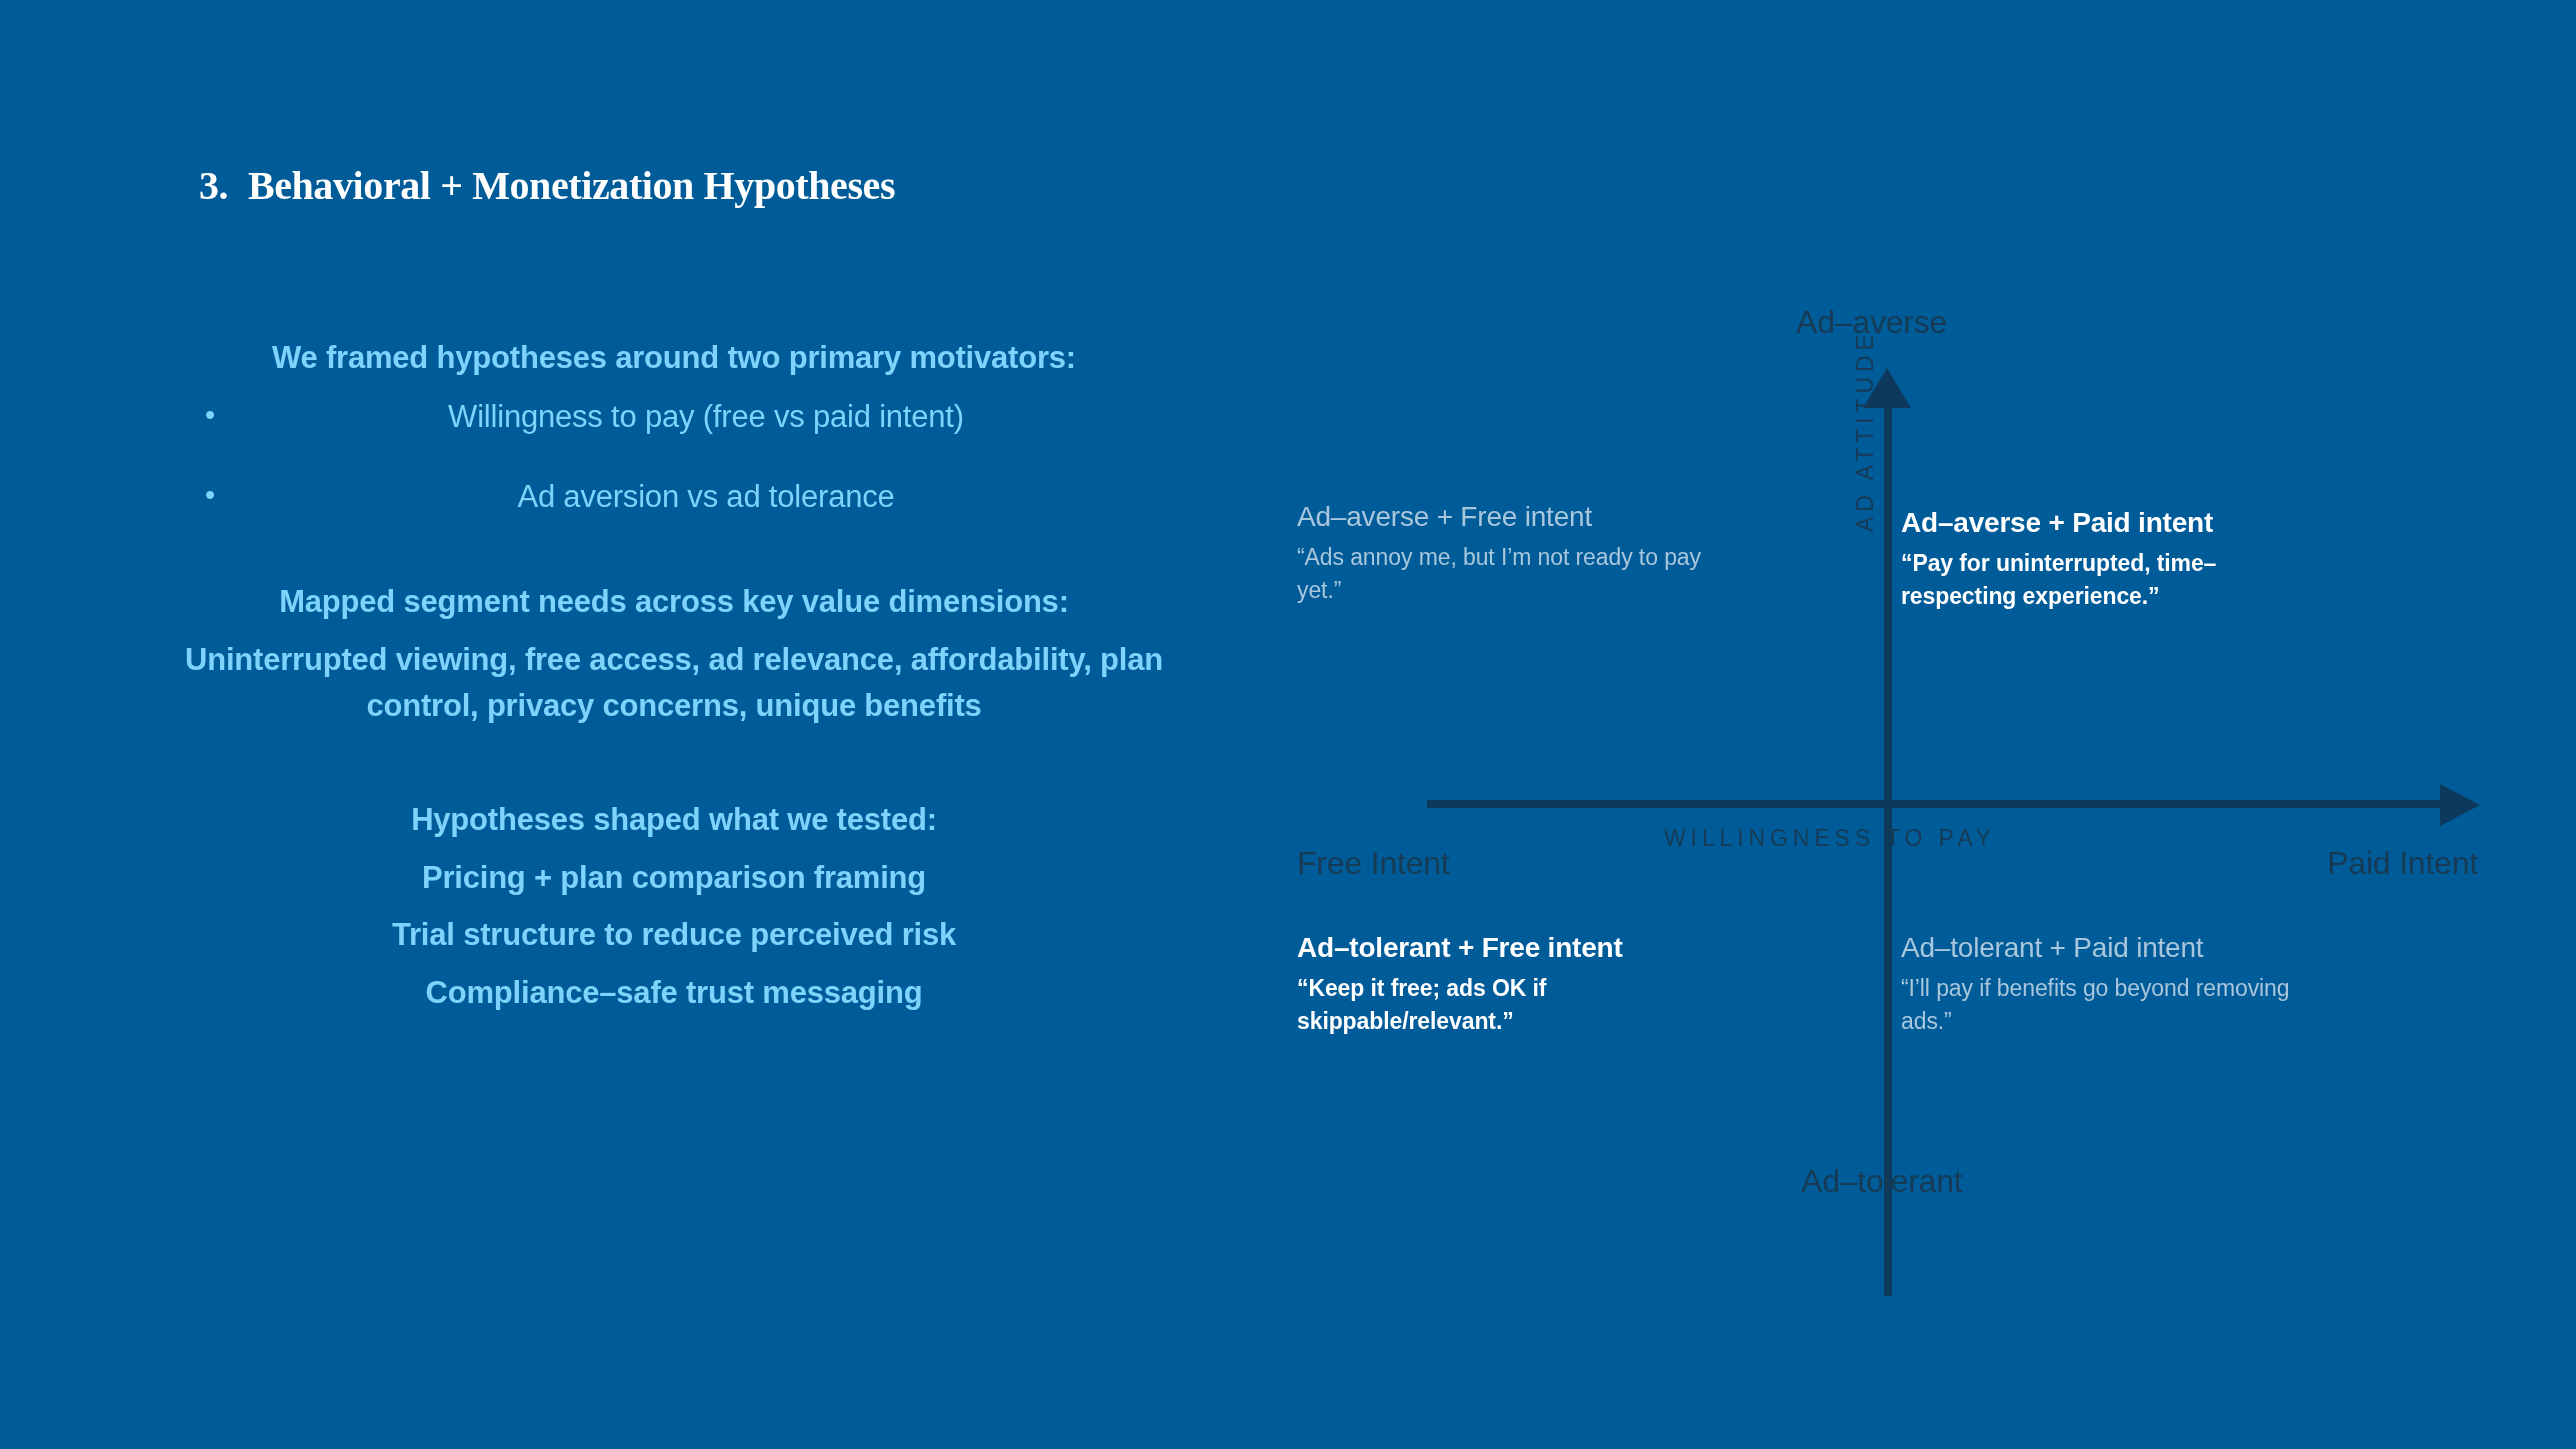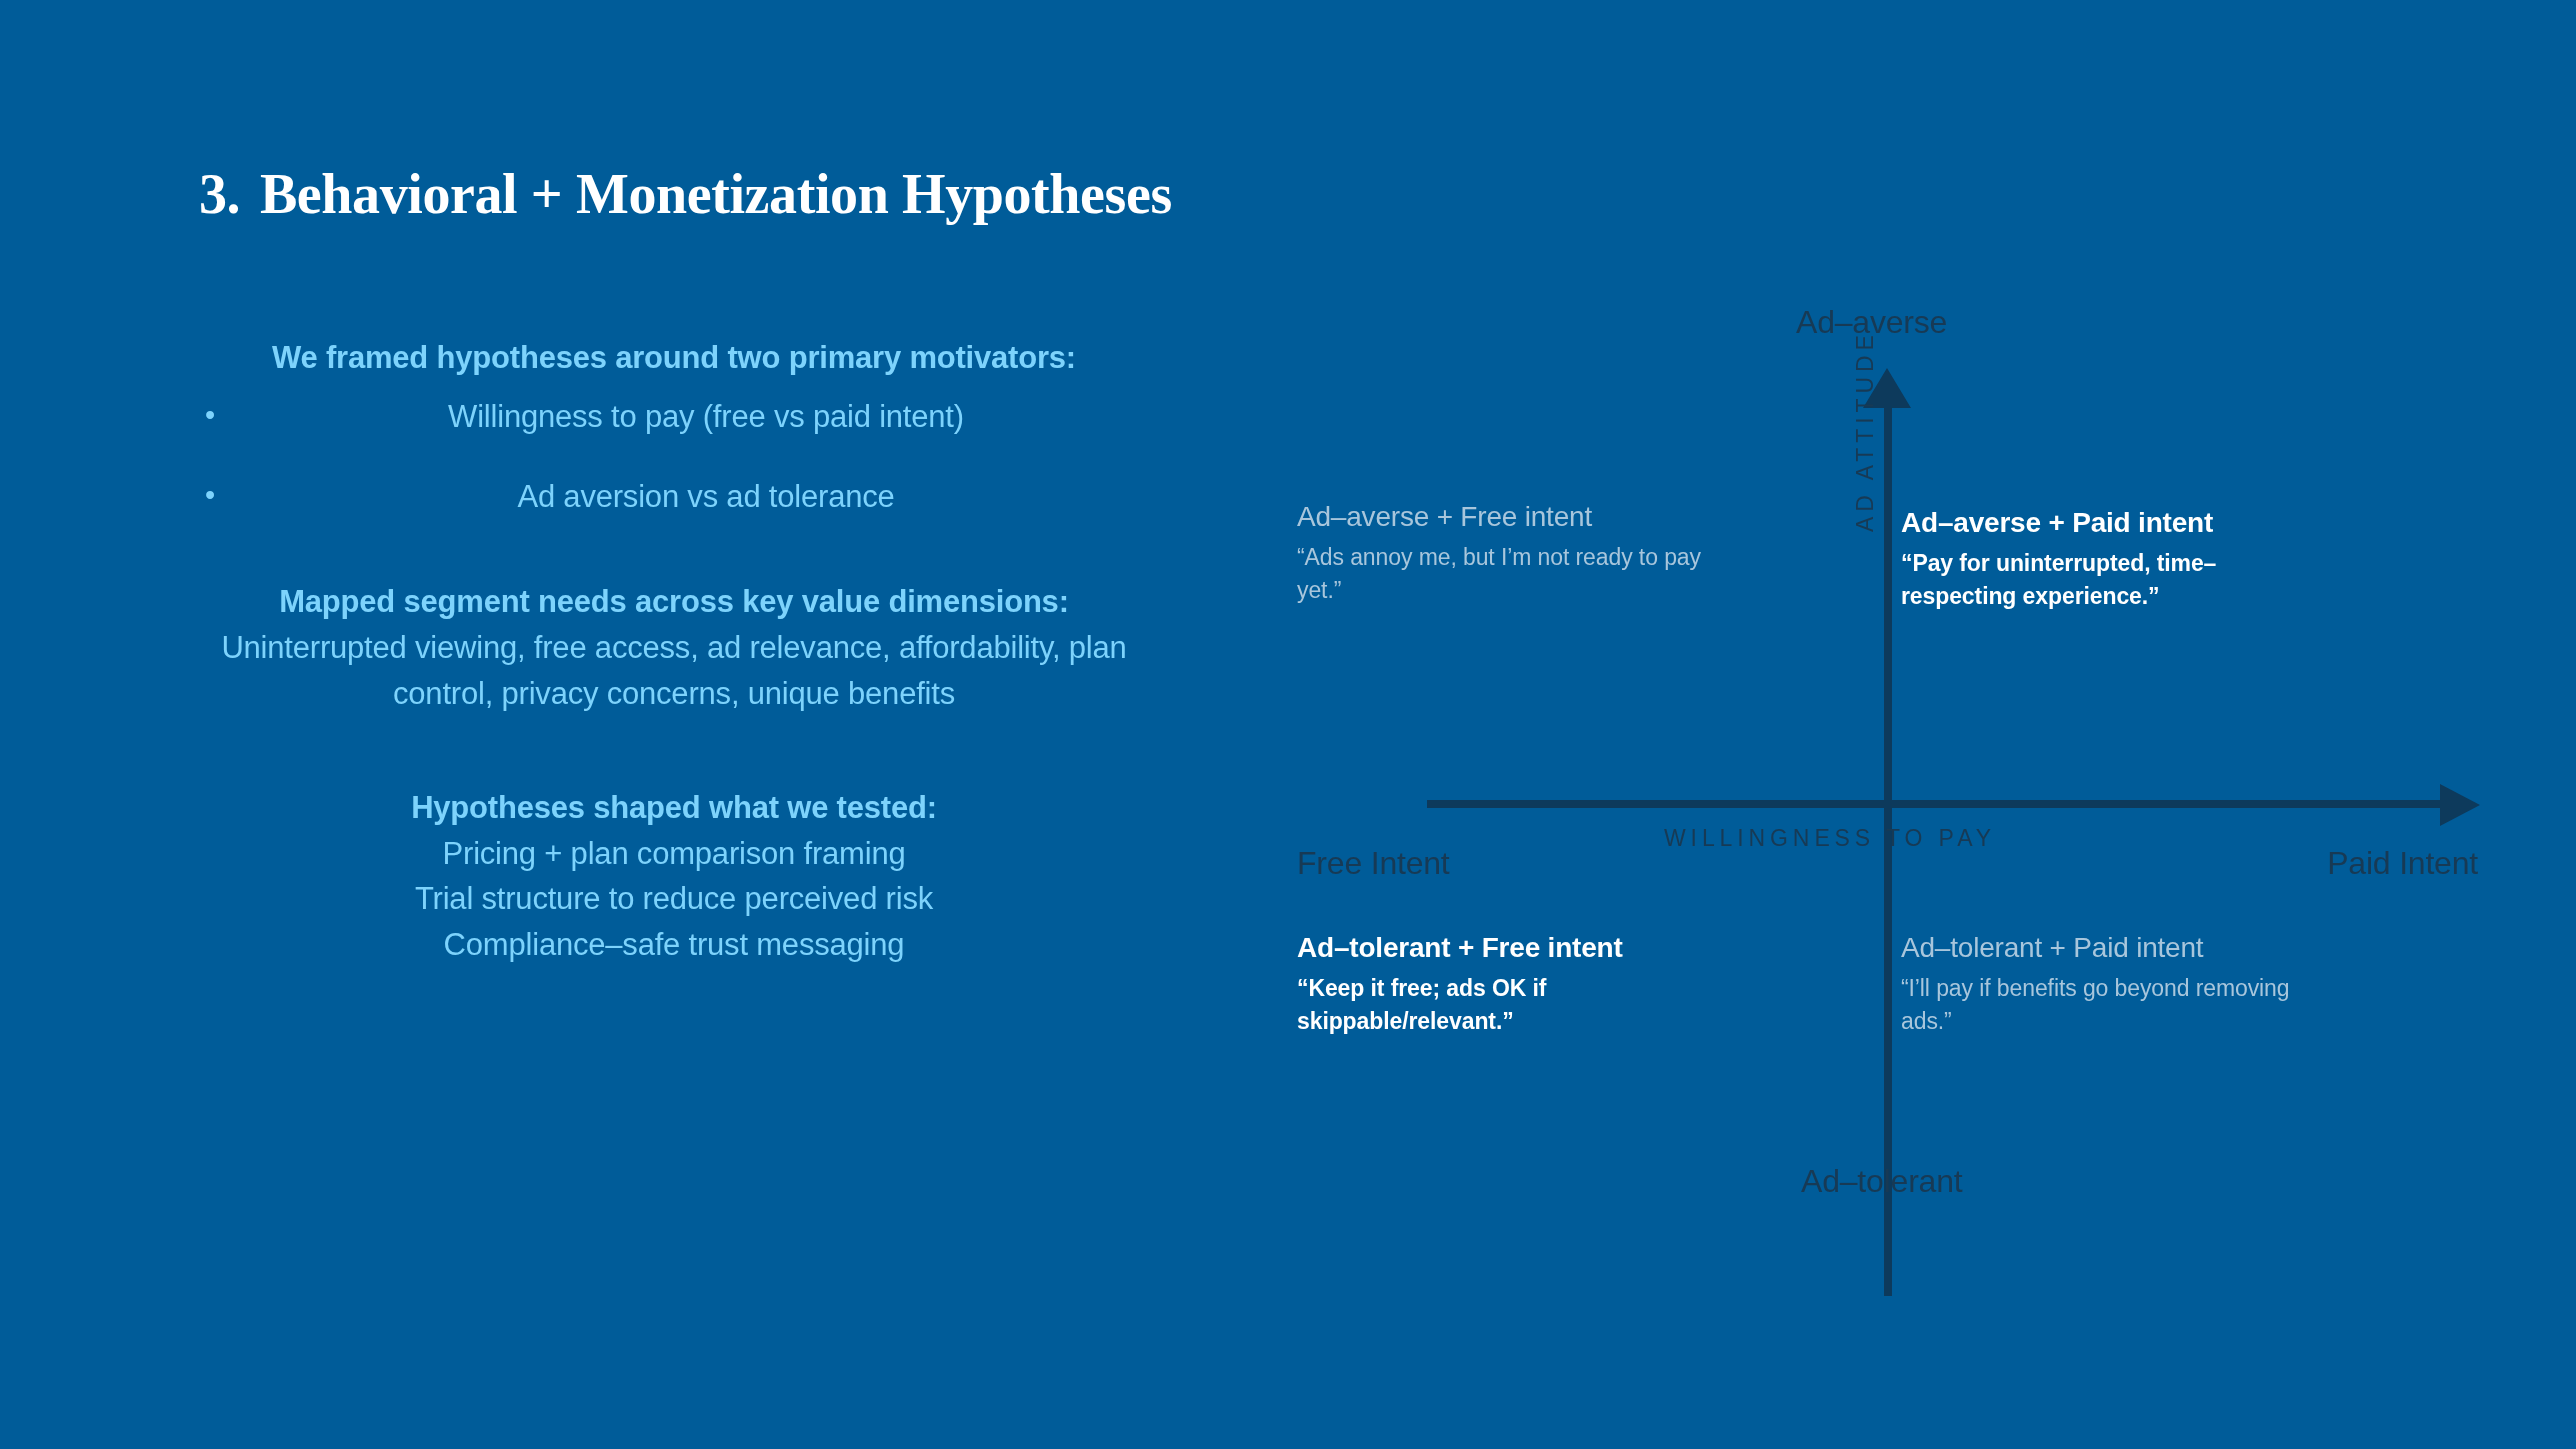--- a/index.html
+++ b/index.html
@@ -15,21 +15,21 @@
     position: relative;
   }
 
   
   .slide-title {
     position: absolute;
     left: 199px;
     top: 165px;
     font-family: "Liberation Serif", serif;
     font-weight: 700;
-    font-size: 56px;
+    font-size: 40px;
     line-height: 1.05;
     color: #ffffff;
     letter-spacing: -0.4px;
     white-space: nowrap;
   }
   .slide-title .num { margin-right: 19.7px; }
 
   
   .left-col {
     position: absolute;
@@ -43,23 +43,24 @@
   .block:last-child { margin-bottom: 0; }
 
   .lead {
     font-size: 31px;
     font-weight: 700;
     line-height: 1.48;
     letter-spacing: -0.2px;
   }
   .body-line {
     font-size: 31px;
-    font-weight: 400;
+    font-weight: 700;
     line-height: 1.48;
     letter-spacing: -0.2px;
+    margin-top: 12px;
   }
   .bullets {
     list-style: none;
     margin: 14.3px 0 0 0;
     padding: 0 0 0 32px;
   }
   .bullets li {
     position: relative;
     font-size: 31px;
     font-weight: 400;

